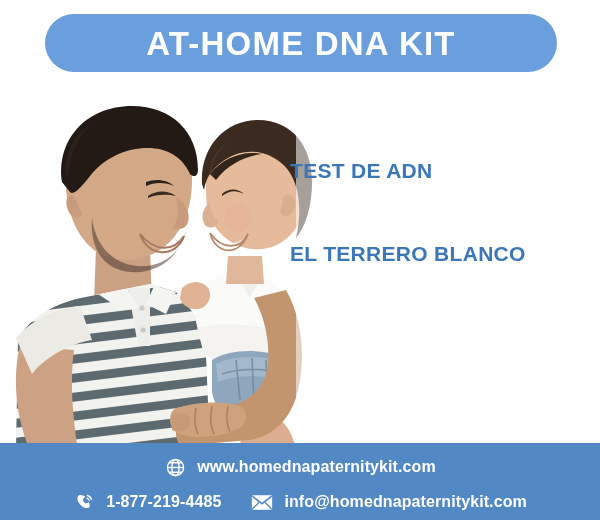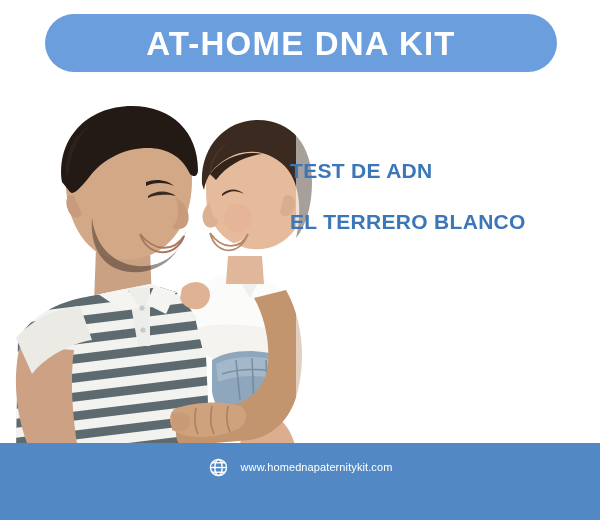--- a/index.html
+++ b/index.html
@@ -67,21 +67,21 @@
   }
   .headline .line {
     font-size: 21px;
     font-weight: bold;
     line-height: 1;
     letter-spacing: 0.3px;
     white-space: nowrap;
   }
   .headline .l1 { margin: 0 0 0 0; }
   .headline .l2 { margin: 43px 0 0 0; }
-  .headline .l3 { margin: 30px 0 0 0; }
+  .headline .l3 { margin: 62px 0 0 0; }
 
   
   .footer {
     position: absolute;
     left: 0;
     top: 443px;
     width: 600px;
     height: 77px;
     background: #5288c4;
     color: #ffffff;
@@ -103,24 +103,25 @@
   .ficon {
     display: inline-flex;
     align-items: center;
     justify-content: center;
     width: 22px;
     height: 22px;
     margin-right: 11px;
     flex: 0 0 auto;
   }
   .ftext {
-    font-size: 11px;
+    font-size: 16px;
     letter-spacing: 0.1px;
     color: #ffffff;
     font-family: "Liberation Sans", sans-serif;
+    font-weight: bold;
   }
 </style>
 </head>
 <body>
 
 <div class="poster">
 
   <div class="title-banner">
     <span class="title-text">AT-HOME DNA KIT</span>
   </div>
@@ -259,15 +260,38 @@
             <ellipse cx="12" cy="12" rx="4.2" ry="9.2"></ellipse>
             <line x1="2.8" y1="12" x2="21.2" y2="12"></line>
             <line x1="4.3" y1="6.6" x2="19.7" y2="6.6"></line>
             <line x1="4.3" y1="17.4" x2="19.7" y2="17.4"></line>
           </svg>
         </span>
         <span class="ftext">www.homednapaternitykit.com</span>
       </div>
     </div>
 
+    <div class="footer-row row2">
+      <div class="fitem">
+        <span class="ficon">
+          <svg width="21" height="21" viewBox="0 0 24 24" fill="none">
+            <path d="M7.6 3.4 C6.2 3.0 5.0 3.8 4.4 5.0 C3.2 7.6 4.4 11.2 7.0 14.2 C9.6 17.2 13.2 19.2 16.0 18.4 C17.3 18.0 18.2 16.9 18.0 15.5 L17.6 13.3 C17.4 12.4 16.6 11.9 15.8 12.2 L13.8 12.9 C13.3 13.1 12.8 12.9 12.4 12.5 C11.4 11.5 10.6 10.4 10.1 9.2 C9.9 8.7 10.0 8.2 10.4 7.9 L12.0 6.6 C12.7 6.1 12.8 5.2 12.3 4.6 Z" fill="#ffffff"></path>
+            <path d="M15.4 4.0 C17.6 4.6 19.3 6.3 19.9 8.5" stroke="#ffffff" stroke-width="1.5" stroke-linecap="round"></path>
+            <path d="M14.9 7.0 C16.1 7.4 17.0 8.3 17.3 9.5" stroke="#ffffff" stroke-width="1.5" stroke-linecap="round"></path>
+          </svg>
+        </span>
+        <span class="ftext">1-877-219-4485</span>
+      </div>
+
+      <div class="fitem">
+        <span class="ficon">
+          <svg width="23" height="19" viewBox="0 0 26 20">
+            <rect x="1" y="1.5" width="24" height="17" rx="1.6" fill="#ffffff"></rect>
+            <path d="M1.6 2.6 L13 11.4 L24.4 2.6" fill="none" stroke="#5288c4" stroke-width="1.9"></path>
+            <path d="M1.6 17.6 L9.6 9.8 M24.4 17.6 L16.4 9.8" fill="none" stroke="#5288c4" stroke-width="1.6"></path>
+          </svg>
+        </span>
+        <span class="ftext">info@homednapaternitykit.com</span>
+      </div>
+    </div>
 
   </div>
 </div>
 
 </body></html>

